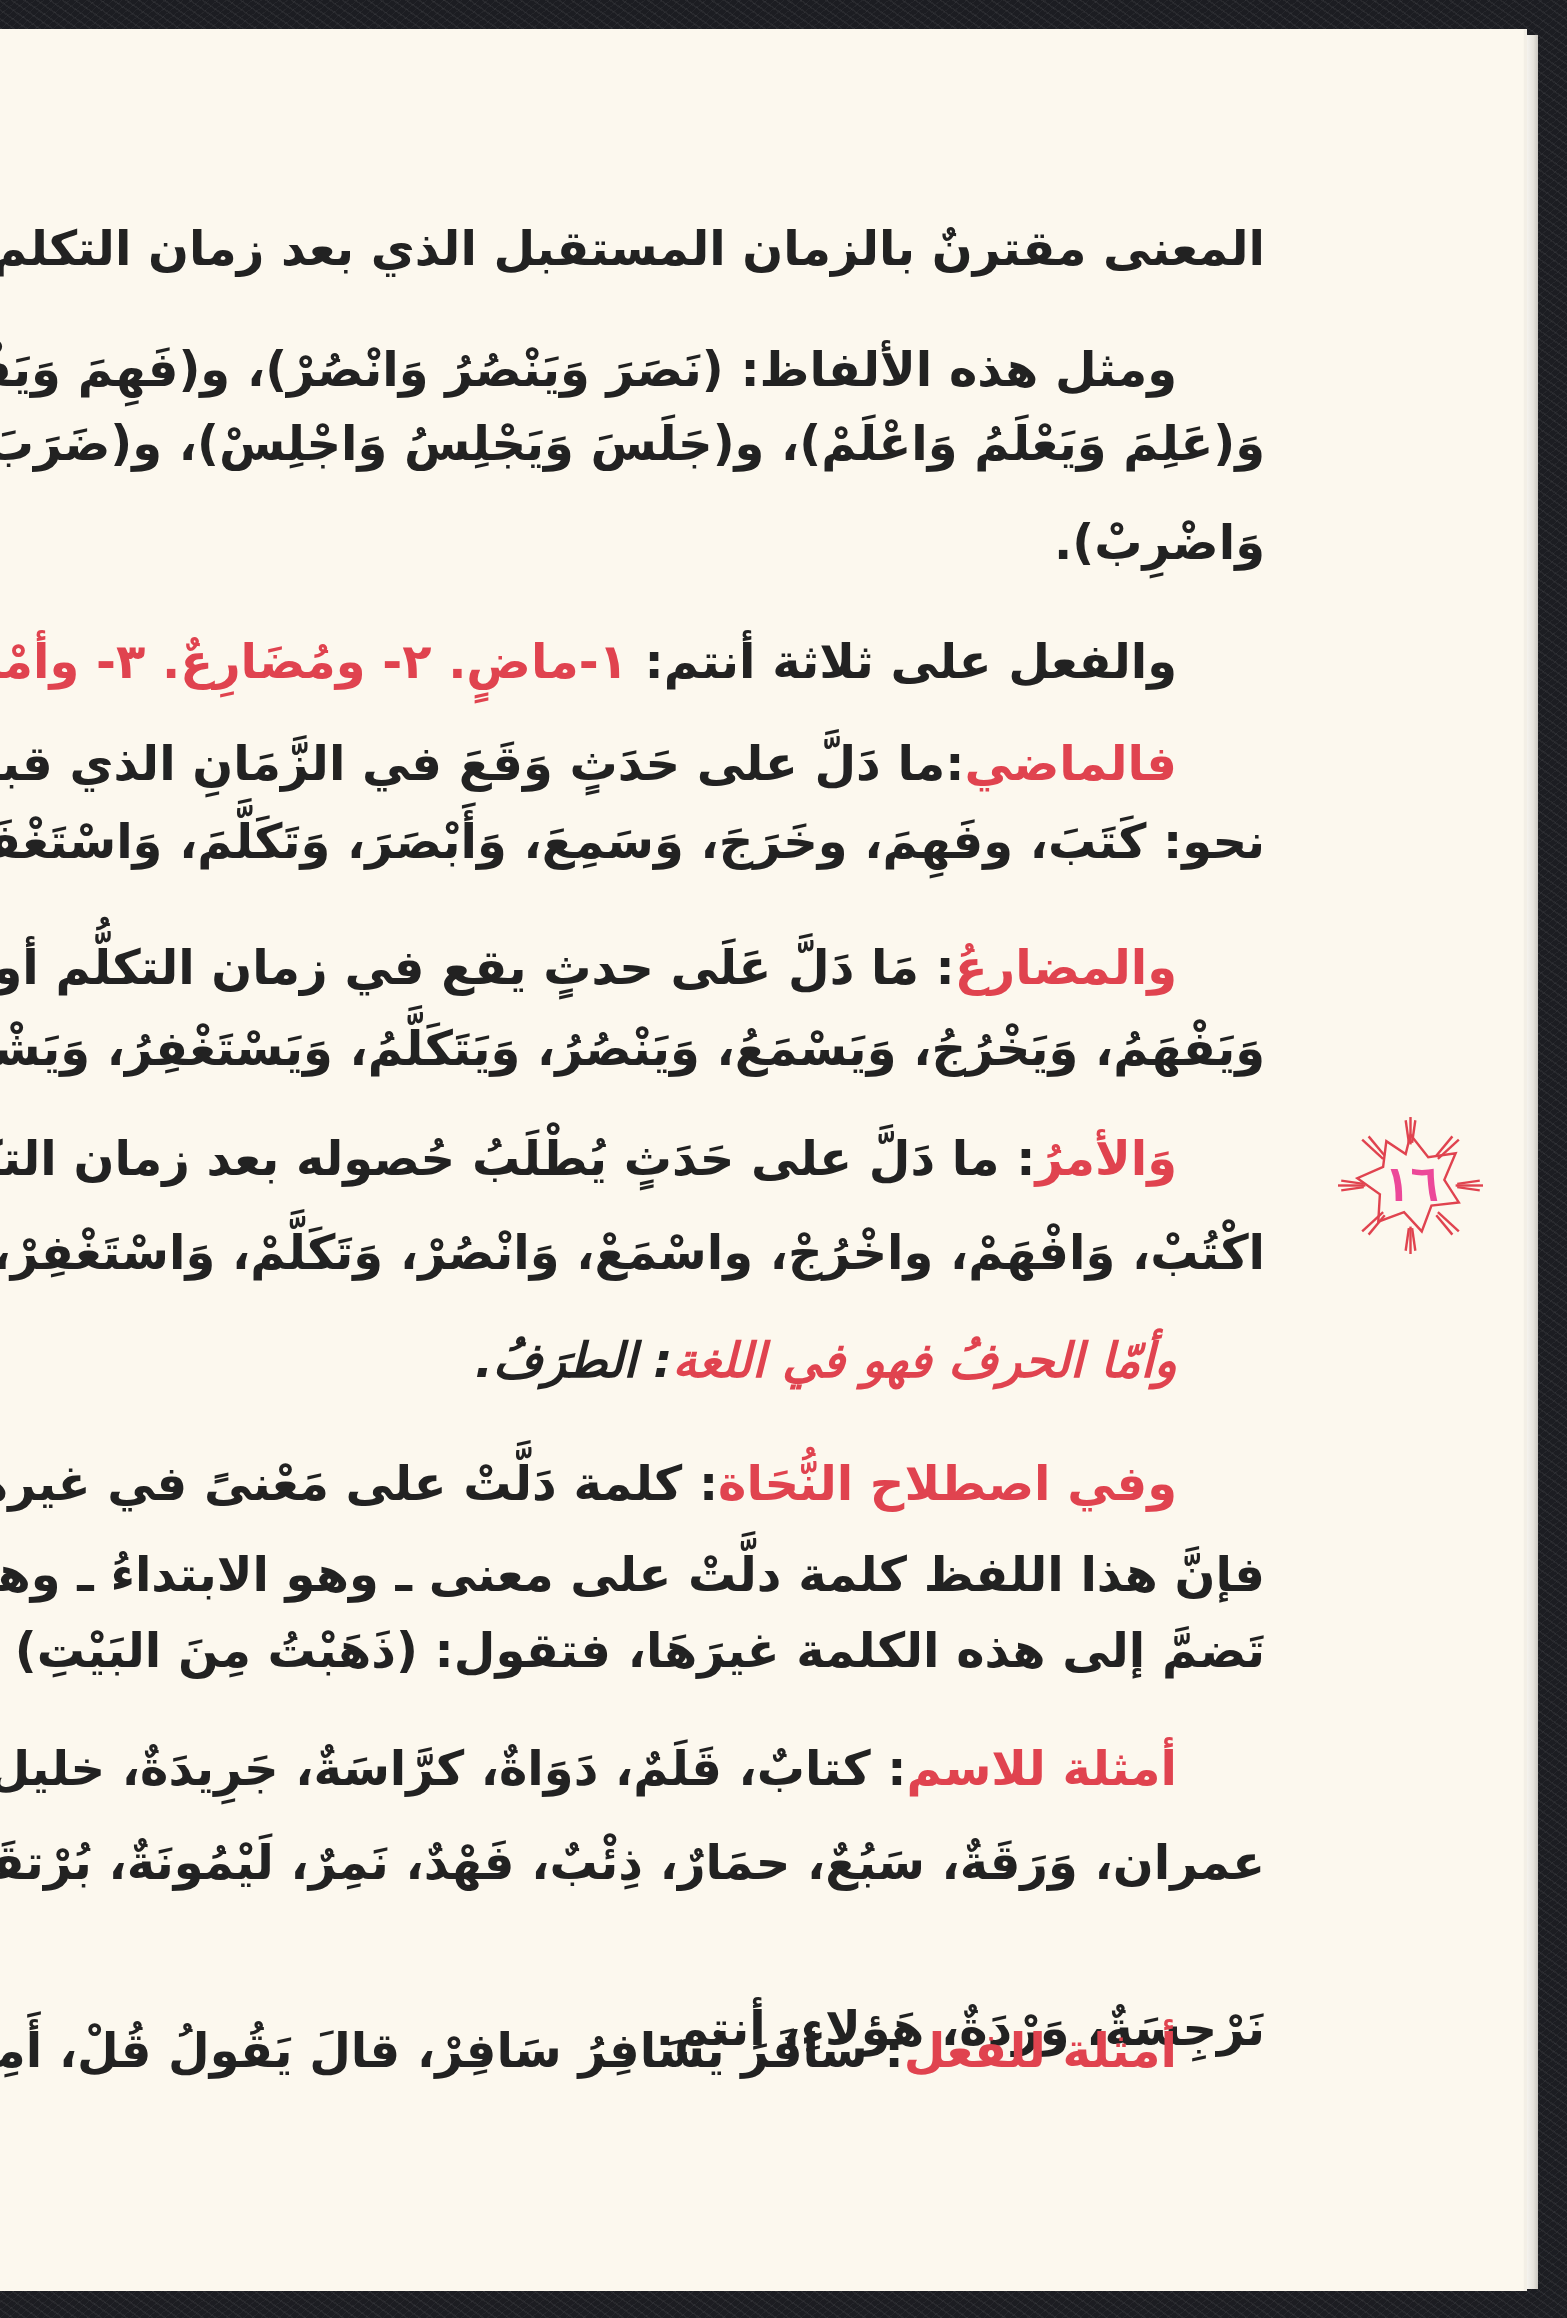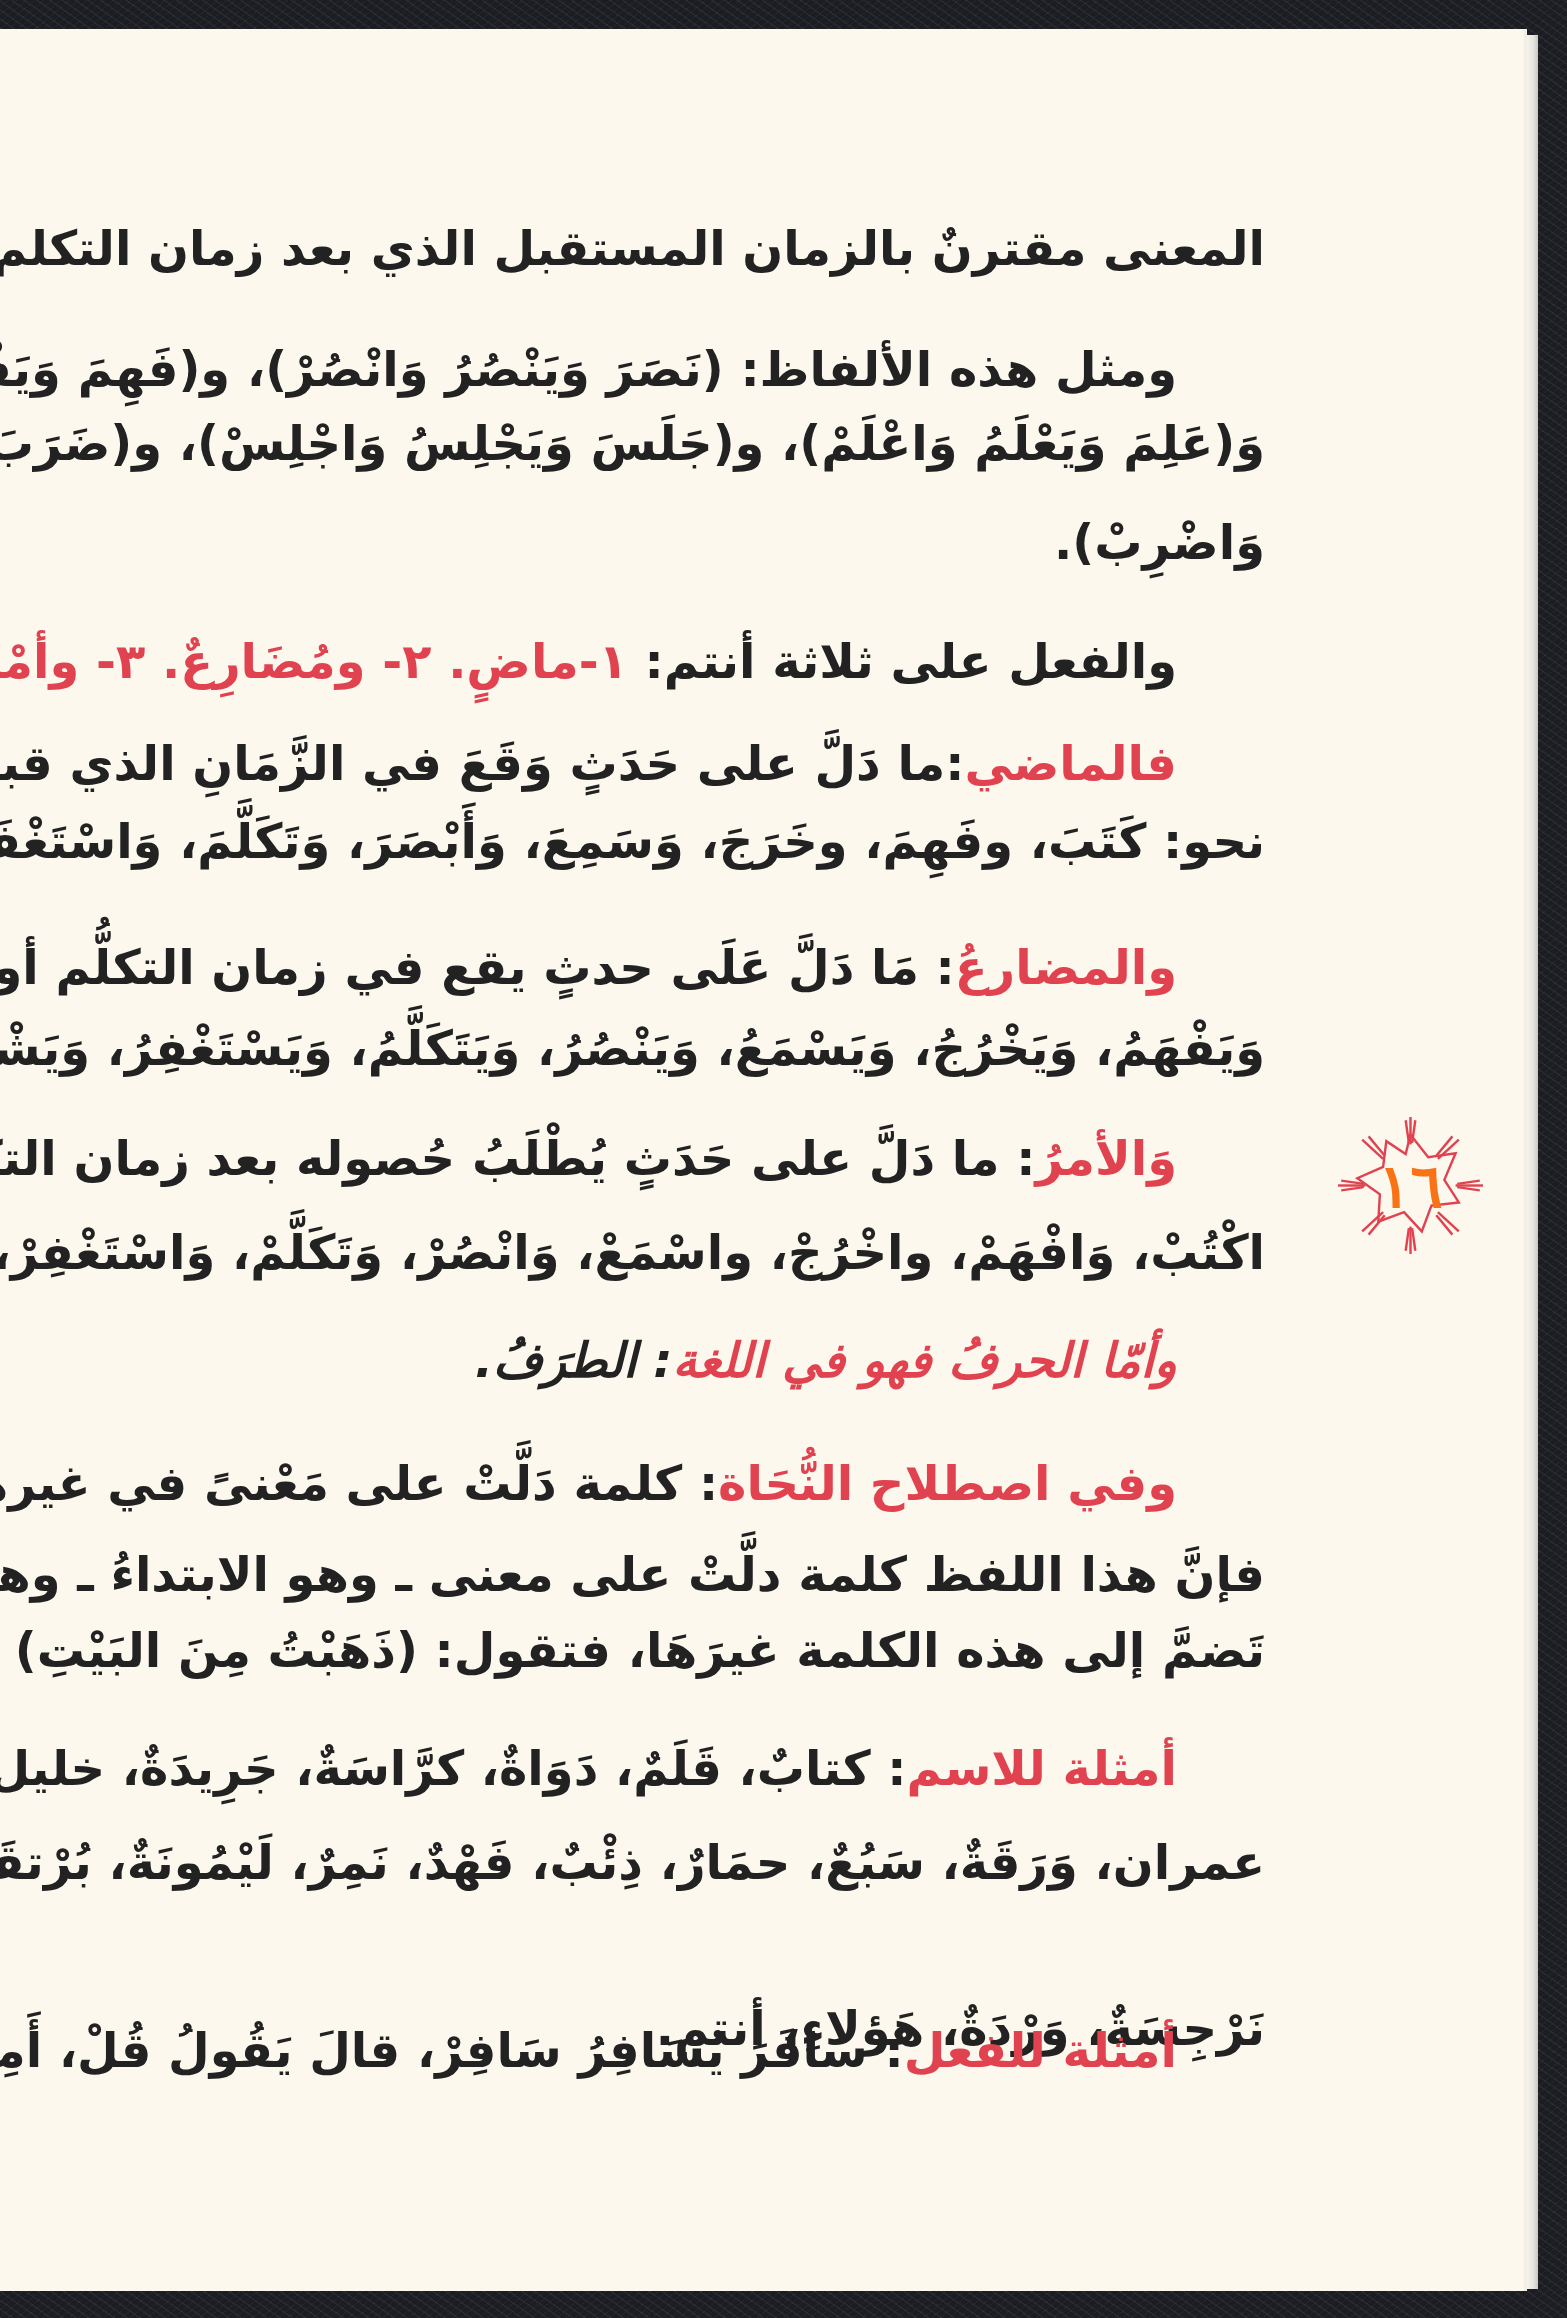--- a/index.html
+++ b/index.html
@@ -25,21 +25,21 @@
     font-size:48px; line-height:64px; color:#222;
     height:64px;
   }
   .red { color:#e0434f; }
   .badge {
     position:absolute; left:1338px; top:1117px; width:145px; height:137px;
   }
   .badge-num {
     position:absolute; left:0; top:0; width:145px; height:137px;
     display:flex; align-items:center; justify-content:center;
-    font-family:Liberation Sans, sans-serif; font-size:60px; color:#f97316; font-weight:bold;
+    font-family:Liberation Mono, monospace; font-size:47px; color:#ec4899; font-weight:bold;
   }
 </style>
 </head>
 <body>
 
 <div class="page"></div>
 <div class="page-edge"></div>
 
 <div class="line" style="top:216px;right:302px;width:1129px;"><span>المعنى مقترنٌ بالزمان المستقبل الذي بعد زمان التكلم.</span></div>
 <div class="line" style="top:337px;right:390px;width:1129px;"><span>ومثل هذه الألفاظ: (نَصَرَ وَيَنْصُرُ وَانْصُرْ)، و(فَهِمَ وَيَفْهَمُ وَافْهَمْ)،</span></div>

